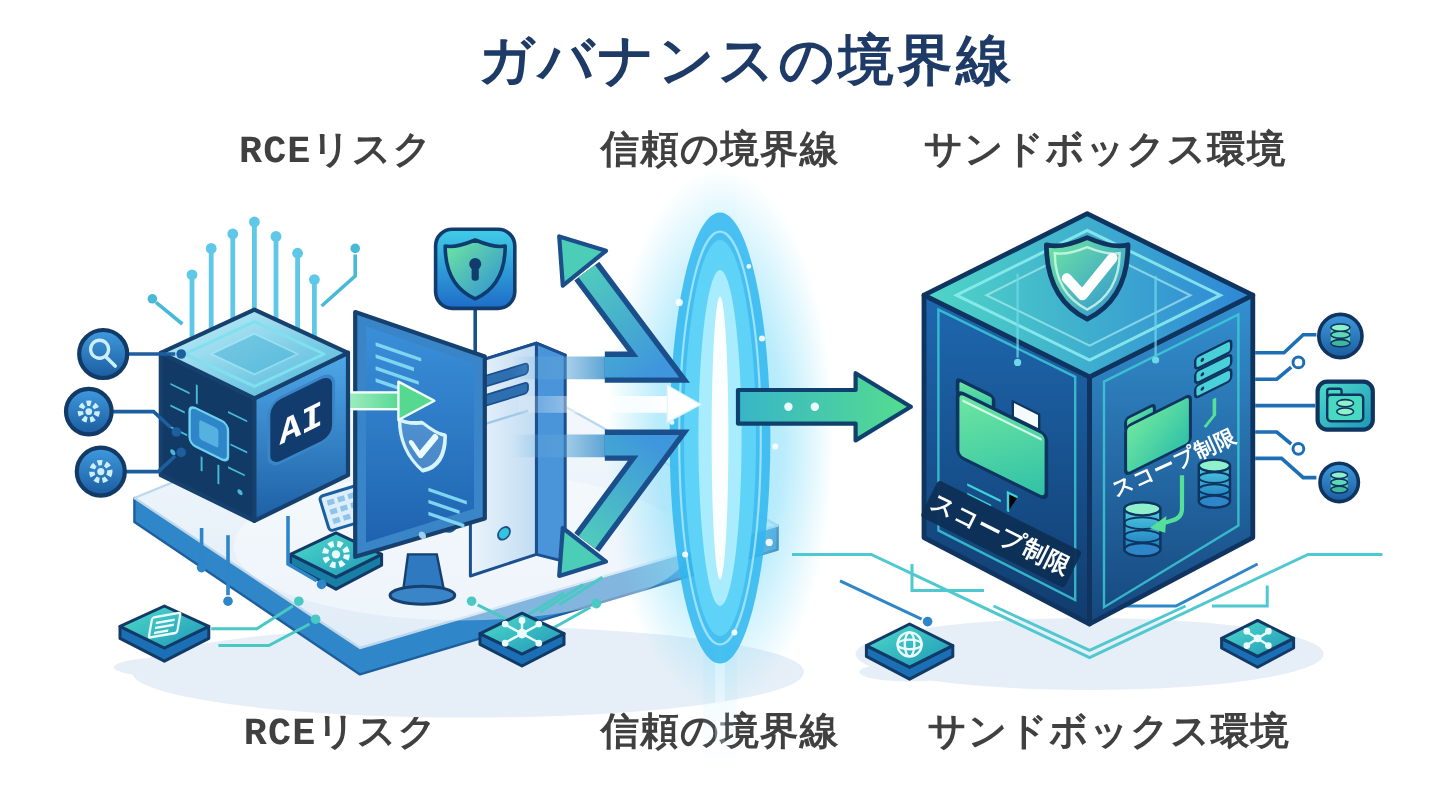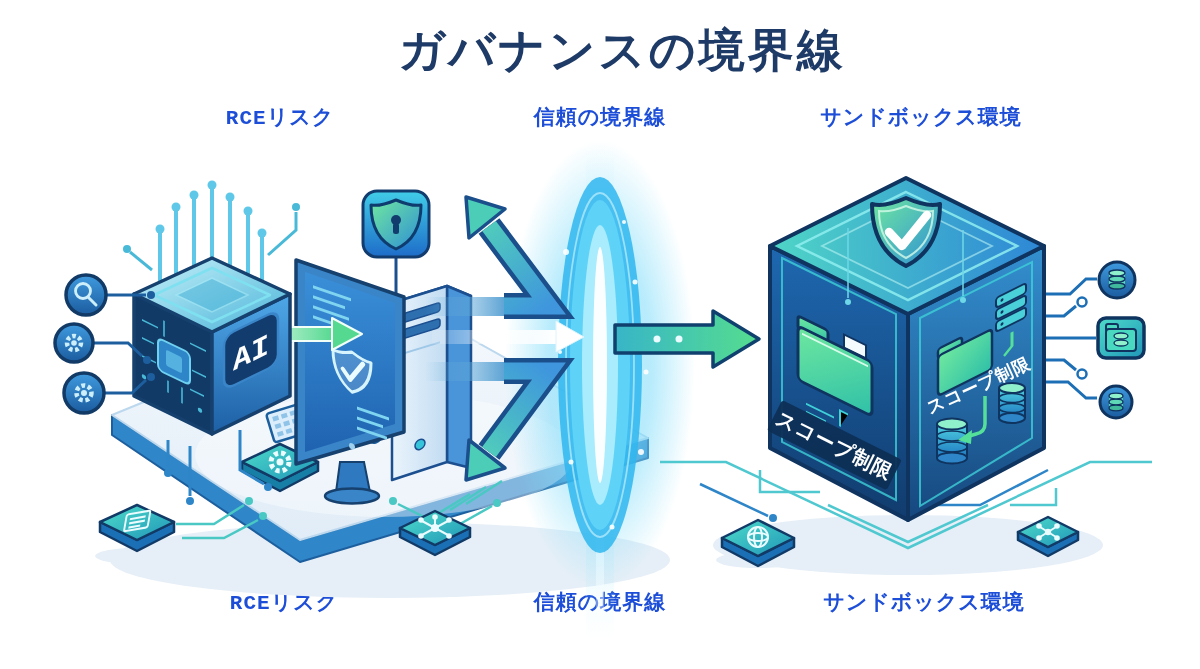--- a/index.html
+++ b/index.html
@@ -1,21 +1,21 @@
 <!DOCTYPE html>
 <html><head>
 <meta charset="utf-8">
 <style>
   html,body{margin:0;padding:0;background:#ffffff;}
   .stage{position:relative;width:1200px;height:669px;background:#ffffff;overflow:hidden;
          font-family:Liberation Mono, monospace;padding-left:44px;}
   .title{position:absolute;top:20px;left:0;width:100%;text-align:center;
          font-size:46px;font-weight:900;color:#1e3a66;letter-spacing:3px;}
-  .lbl{position:absolute;transform:translateX(-50%);font-size:21px;font-weight:800;
-       color:#1d4ed8;white-space:nowrap;letter-spacing:1px;}
+  .lbl{position:absolute;transform:translateX(-50%);font-size:32px;font-weight:800;
+       color:#404040;white-space:nowrap;letter-spacing:1px;}
   .lt1{left:280px;top:103px}.lt2{left:600px;top:103px}.lt3{left:921px;top:103px}
   .lb1{left:284px;top:588px}.lb2{left:600px;top:588px}.lb3{left:924px;top:588px}
   svg.art{position:absolute;left:0;top:0;}
 </style>
 </head>
 <body>
 
 <div class="stage">
   <div class="title">ガバナンスの境界線</div>
   <div class="lbl lt1">RCEリスク</div>

